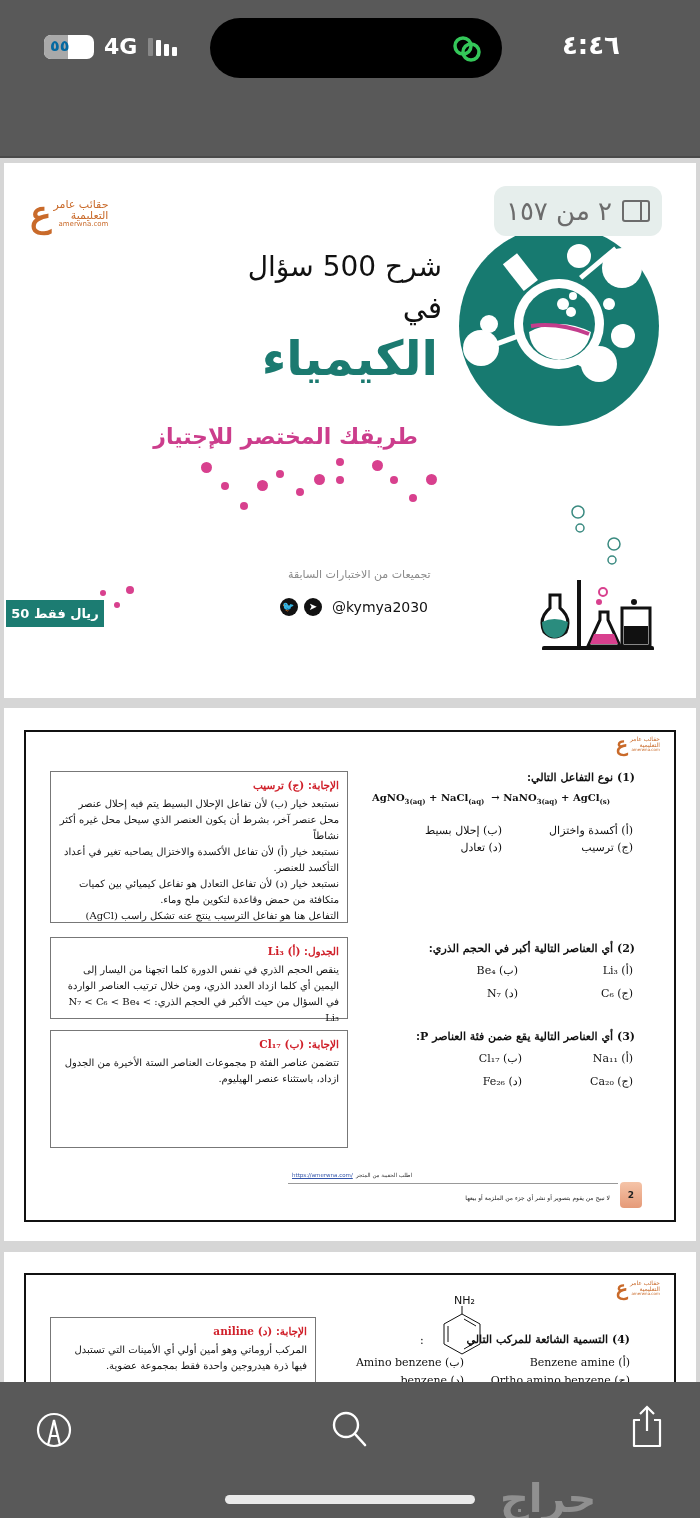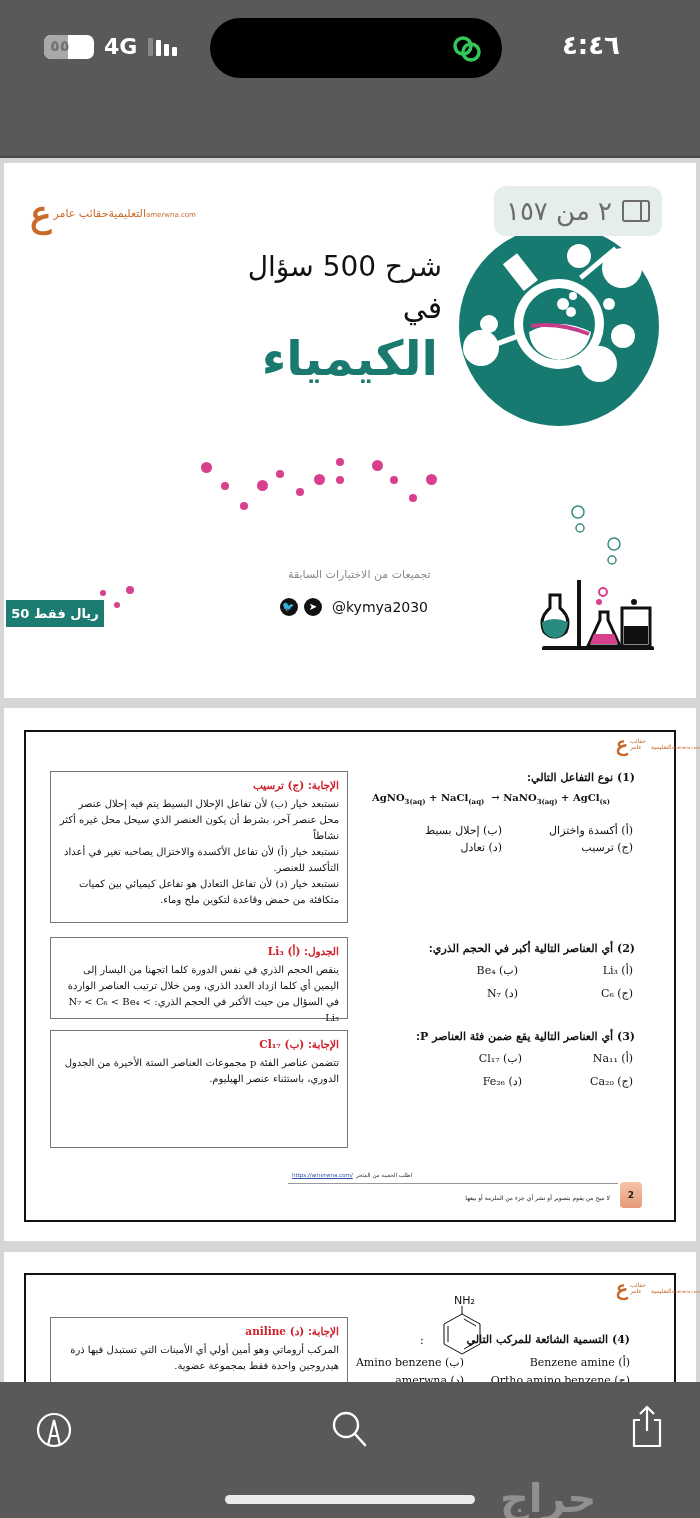--- a/index.html
+++ b/index.html
@@ -8,36 +8,36 @@
   #root { position: relative; width: 700px; height: 1518px; background: #d6d6d6; }
 
   
   .statusbar { position: absolute; left:0; top:0; width:700px; height:95px; background:#595959; }
   .urlbar { position: absolute; left:0; top:95px; width:700px; height:63px; background:#595959; border-bottom: 2px solid #4a4a4a; }
   .island { position:absolute; left:210px; top:18px; width:292px; height:60px; background:#000; border-radius:30px; }
   .time { position:absolute; right:80px; top:30px; color:#fff; font-size:26px; font-weight:bold; }
   .net { position:absolute; left:104px; top:34px; color:#fff; font-size:22px; font-weight:bold; }
   .batt { position:absolute; left:44px; top:35px; width:50px; height:24px; border-radius:7px; background:#fff; overflow:hidden; }
   .batt .dim { position:absolute; left:0; top:0; width:24px; height:24px; background:#a9a9a9; }
-  .batt span { position:absolute; left:6px; top:1px; font-size:16px; font-weight:bold; color:#737373; }
+  .batt span { position:absolute; left:6px; top:1px; font-size:16px; font-weight:bold; color:#0369a1; }
   .bars { position:absolute; left:148px; top:38px; display:flex; align-items:flex-end; gap:3px; }
   .bars i { display:block; width:5px; background:#fff; border-radius:1px; }
   .chev-circle { position:absolute; left:48px; top:110px; width:30px; height:30px; border-radius:50%; background:#6a6a6a; color:#ddd; font-size:14px; text-align:center; line-height:30px; }
   .url { position:absolute; left:100px; top:108px; color:#fff; font-size:24px; font-weight:bold; letter-spacing:0.2px; }
   .chev-right { position:absolute; right:22px; top:104px; color:#fff; font-size:34px; }
 
   
   .page { position:absolute; left:4px; width:692px; background:#fff; }
   .page1 { top:163px; height:535px; }
   .page2 { top:708px; height:533px; }
   .page3 { top:1252px; height:140px; }
 
   .logo { position:absolute; display:flex; align-items:center; gap:2px; }
   .logo .e { color:#c96a2a; font-weight:bold; font-family:"DejaVu Serif", serif; }
-  .logo .txt { display:flex; flex-direction:row; align-items:flex-end; color:#c96a2a; line-height:1; }
+  .logo .txt { display:flex; flex-direction:column; align-items:flex-end; color:#c96a2a; line-height:1; }
 
   .badge { position:absolute; left:494px; top:186px; width:168px; height:50px; background:#e6eeec; border-radius:12px; display:flex; align-items:center; justify-content:center; gap:10px; color:#6c6c6c; font-size:26px; }
   .badge .ico { width:28px; height:22px; border:2.5px solid #6c6c6c; border-radius:3px; position:relative; }
   .badge .ico::after { content:""; position:absolute; right:6px; top:0; width:2.5px; height:100%; background:#6c6c6c; }
 
   .teal-circle { position:absolute; left:459px; top:226px; width:200px; height:200px; border-radius:50%; background:#177a70; }
 
   .title1 { position:absolute; right:258px; top:250px; font-size:28px; color:#111; direction:rtl; }
   .title2 { position:absolute; right:258px; top:290px; font-size:30px; color:#111; }
   .title3 { position:absolute; right:262px; top:330px; font-size:48px; font-weight:bold; color:#1b7a70; }
@@ -142,20 +142,21 @@
   </div>
 
   <div class="badge">
     <span>٢ من ١٥٧</span>
     <span class="ico"></span>
   </div>
 
   <div class="title1">شرح 500 سؤال</div>
   <div class="title2">في</div>
   <div class="title3">الكيمياء</div>
+  <div class="subtitle">طريقك المختصر للإجتياز</div>
 
   <div>
     <div class="dot" style="left:201px;top:462px;width:11px;height:11px"></div>
     <div class="dot" style="left:221px;top:482px;width:8px;height:8px"></div>
     <div class="dot" style="left:240px;top:502px;width:8px;height:8px"></div>
     <div class="dot" style="left:257px;top:480px;width:11px;height:11px"></div>
     <div class="dot" style="left:276px;top:470px;width:8px;height:8px"></div>
     <div class="dot" style="left:296px;top:488px;width:8px;height:8px"></div>
     <div class="dot" style="left:314px;top:474px;width:11px;height:11px"></div>
     <div class="dot" style="left:336px;top:476px;width:8px;height:8px"></div>
@@ -214,20 +215,21 @@
   <div class="opt" style="right:67px;top:824px">(أ) أكسدة واختزال</div>
   <div class="opt" style="right:198px;top:824px">(ب) إحلال بسيط</div>
   <div class="opt" style="right:67px;top:841px">(ج) ترسيب</div>
   <div class="opt" style="right:198px;top:841px">(د) تعادل</div>
 
   <div class="box" style="left:50px;top:771px;width:298px;height:152px">
     <div class="ans">الإجابة: (ج) ترسيب</div>
     <div>نستبعد خيار (ب) لأن تفاعل الإحلال البسيط يتم فيه إحلال عنصر محل عنصر آخر، بشرط أن يكون العنصر الذي سيحل محل غيره أكثر نشاطاً</div>
     <div>نستبعد خيار (أ) لأن تفاعل الأكسدة والاختزال يصاحبه تغير في أعداد التأكسد للعنصر.</div>
     <div>نستبعد خيار (د) لأن تفاعل التعادل هو تفاعل كيميائي بين كميات متكافئة من حمض وقاعدة لتكوين ملح وماء.</div>
+    <div>التفاعل هنا هو تفاعل الترسيب ينتج عنه تشكل راسب (AgCl)</div>
   </div>
 
   <div class="q q-title" style="right:65px;top:942px">(2) أي العناصر التالية أكبر في الحجم الذري:</div>
   <div class="opt" style="right:67px;top:964px">(أ) Li₃</div>
   <div class="opt" style="right:182px;top:964px">(ب) Be₄</div>
   <div class="opt" style="right:67px;top:987px">(ج) C₆</div>
   <div class="opt" style="right:182px;top:987px">(د) N₇</div>
 
   <div class="box" style="left:50px;top:937px;width:298px;height:82px">
     <div class="ans">الجدول: (أ) Li₃</div>
@@ -235,21 +237,21 @@
   </div>
 
   <div class="q q-title" style="right:65px;top:1030px">(3) أي العناصر التالية يقع ضمن فئة العناصر P:</div>
   <div class="opt" style="right:67px;top:1052px">(أ) Na₁₁</div>
   <div class="opt" style="right:178px;top:1052px">(ب) Cl₁₇</div>
   <div class="opt" style="right:67px;top:1075px">(ج) Ca₂₀</div>
   <div class="opt" style="right:178px;top:1075px">(د) Fe₂₆</div>
 
   <div class="box" style="left:50px;top:1030px;width:298px;height:118px">
     <div class="ans">الإجابة: (ب) Cl₁₇</div>
-    <div>تتضمن عناصر الفئة p مجموعات العناصر الستة الأخيرة من الجدول الدوري، باستثناء عنصر الهيليوم.</div>
+    <div>تتضمن عناصر الفئة p مجموعات العناصر الستة الأخيرة من الجدول ازداد، باستثناء عنصر الهيليوم.</div>
   </div>
 
   <div class="footer-link" style="left:292px;top:1172px">https://amerwna.com/</div>
   <div class="footer-note" style="left:356px;top:1172px">اطلب الحقيبة من المتجر</div>
   <div class="footer-line" style="left:288px;top:1183px;width:330px"></div>
   <div class="pagenum" style="left:620px;top:1182px">2</div>
   <div class="footer-strip" style="right:90px;top:1194px">لا نبيح من يقوم بتصوير أو نشر أي جزء من الملزمة أو بيعها</div>
 
   <div class="page page3"></div>
   <div class="sheet3"></div>
@@ -270,23 +272,23 @@
     <line x1="18" y1="34" x2="18" y2="50" stroke="#111" stroke-width="1"></line>
     <line x1="46" y1="34" x2="34" y2="27" stroke="#111" stroke-width="1"></line>
     <line x1="34" y1="57" x2="46" y2="50" stroke="#111" stroke-width="1"></line>
   </svg>
   <div class="opt" style="left:420px;top:1334px">:</div>
 
   <div class="q q-title" style="right:70px;top:1333px">(4) التسمية الشائعة للمركب التالي</div>
   <div class="opt" style="right:70px;top:1356px">(أ) Benzene amine</div>
   <div class="opt" style="right:236px;top:1356px">(ب) Amino benzene</div>
   <div class="opt" style="right:70px;top:1374px">(ج) Ortho amino benzene</div>
-  <div class="opt" style="right:236px;top:1374px">(د) amerwna</div>
-
-  <div class="box" style="left:50px;top:1317px;width:298px;height:80px">
+  <div class="opt" style="right:236px;top:1374px">(د) benzene</div>
+
+  <div class="box" style="left:50px;top:1317px;width:266px;height:80px">
     <div class="ans">الإجابة: (د) aniline</div>
     <div>المركب أروماتي وهو أمين أولي أي الأمينات التي تستبدل فيها ذرة هيدروجين واحدة فقط بمجموعة عضوية.</div>
   </div>
 
   <div class="toolbar">
     <svg class="tb-icon" style="left:36px;top:30px" width="36" height="36" viewBox="0 0 36 36">
       <circle cx="18" cy="18" r="16" fill="none" stroke="#fff" stroke-width="2.2"></circle>
       <path d="M12 33 L18 8 L24 33" fill="none" stroke="#fff" stroke-width="2.2"></path>
       <line x1="14.5" y1="24" x2="21.5" y2="24" stroke="#fff" stroke-width="2"></line>
     </svg>

